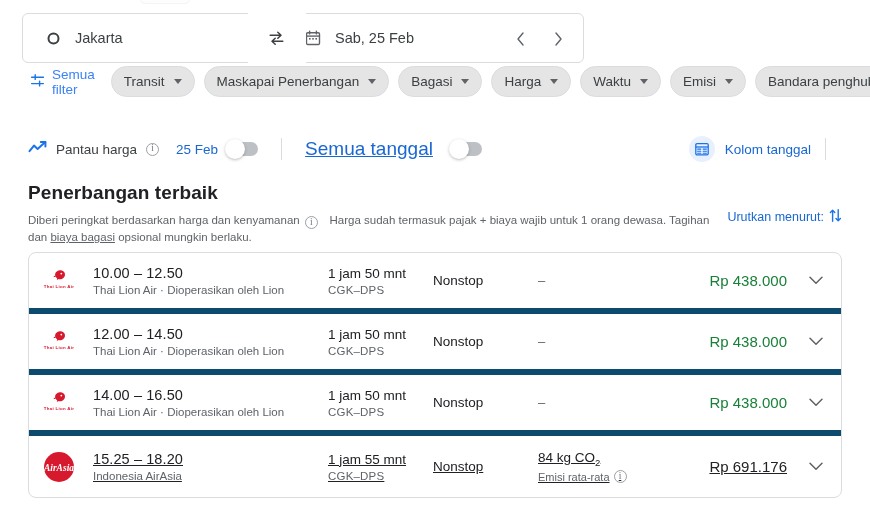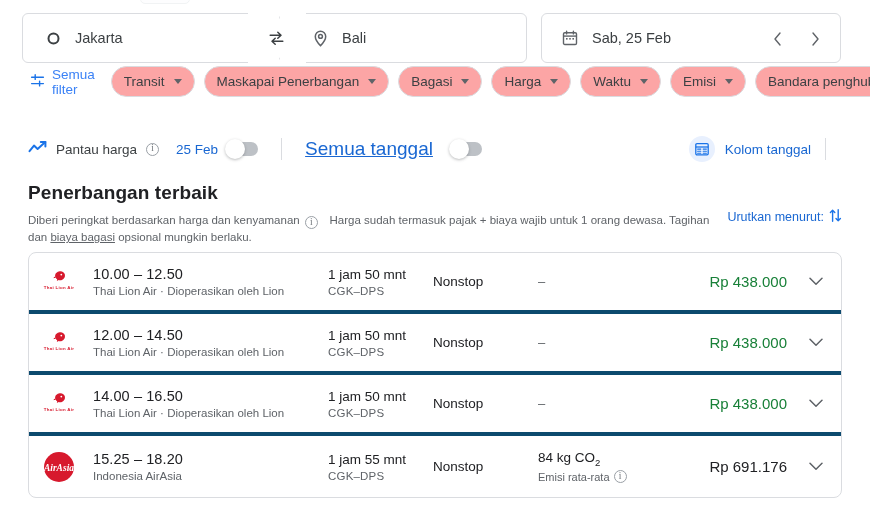--- a/index.html
+++ b/index.html
@@ -58,21 +58,21 @@
                justify-content:center; color:#5f6368; border-radius:50%; }
 
   
   .filters { position: absolute; left: 30px; top: 66px; display: flex;
              align-items: center; gap: 9px; }
   .all-filters { display:flex; align-items:center; gap:7px; color:#3b82f6;
                  font-size: 13.5px; margin-right: 7px; }
   .chip {
     height: 31px; padding: 12px 12px; border: 1px solid #dadce0; border-radius: 16px;
     display:flex; align-items:center; gap: 9px;
-    font-size: 13.5px; color:#3c4043; background:#fca5a5; white-space: nowrap;
+    font-size: 13.5px; color:#3c4043; background:#e5e5e5; white-space: nowrap;
   }
   .caret { width:0;height:0;border-left:4px solid transparent;
            border-right:4px solid transparent;border-top:5px solid #5f6368; }
 
   
   .trackrow { position:absolute; left:0; top:128px; width:870px; height:42px; }
   .tr-left { position:absolute; left:28px; top:0; height:42px;
              display:flex; align-items:center; gap:9px; font-size:13.5px; }
   .tr-label { color:#3c4043; }
   .tr-date { color:#1967d2; font-size:13.5px; }
@@ -99,22 +99,22 @@
              max-width:700px; }
   .sec-sub .info-i { vertical-align:-1px; margin:0 2px; }
   .sec-sub u { text-decoration: underline; }
   .sortby { position:absolute; right:0; top:26px; display:flex; align-items:center;
             gap:5px; color:#1967d2; font-size:12.5px; white-space:nowrap; }
 
   
   .card { position:absolute; left:28px; top:252px; width:814px;
           border:1px solid #dadce0; border-radius:8px; background:#fff; overflow:hidden; }
   .row { height:61px; display:flex; align-items:center; padding:0 14px 0 12px;
-         border-bottom:4px solid #0c4a6e; }
-  .row:last-child { border-bottom:none; }
+         border-bottom:6px solid #0c4a6e; }
+  .row:last-child { border-bottom:none;text-decoration:underline; }
   .logo { width:36px; height:36px; flex:none; display:flex; align-items:center;
           justify-content:center; margin-right:16px; }
   .c-times { width:235px; flex:none; }
   .t-main { font-size:14.5px; color:#202124; letter-spacing:.1px; }
   .t-sub { font-size:11.5px; color:#5f6368; margin-top:3px; }
   .c-dur { width:105px; flex:none; }
   .d-main { font-size:13.5px; color:#202124; }
   .d-sub { font-size:11.5px; color:#5f6368; margin-top:3px; letter-spacing:.2px; }
   .c-stops { width:105px; flex:none; font-size:13.5px; color:#202124; }
   .c-emis { width:165px; flex:none; }
@@ -140,29 +140,20 @@
 
     <div class="field field-origin">
       <span class="fld-icon">
         <svg width="13" height="13" viewBox="0 0 13 13">
             <circle cx="6.5" cy="6.5" r="5" fill="none" stroke="#3c4043" stroke-width="2"></circle>
           </svg>
       </span>
       <span class="fld-text">Jakarta</span>
     </div>
 
-    <div class="field field-dest">
-      <span class="fld-icon">
-        <svg width="15" height="17" viewBox="0 0 15 17">
-          <path d="M7.5 1.2C4.6 1.2 2.3 3.5 2.3 6.4c0 3.9 5.2 9.2 5.2 9.2s5.2-5.3 5.2-9.2c0-2.9-2.3-5.2-5.2-5.2z" fill="none" stroke="#5f6368" stroke-width="1.5"></path>
-          <circle cx="7.5" cy="6.4" r="1.9" fill="none" stroke="#5f6368" stroke-width="1.5"></circle>
-        </svg>
-      </span>
-      <span class="fld-text">Bali</span>
-    </div>
 
     <div class="field field-date">
       <span class="fld-icon">
         <svg width="16" height="16" viewBox="0 0 16 16">
           <rect x="1.5" y="2.7" width="13" height="11.8" rx="1.3" fill="none" stroke="#5f6368" stroke-width="1.4"></rect>
           <path d="M1.5 6.1h13" stroke="#5f6368" stroke-width="1.4"></path>
           <path d="M4.6 1.3v2.6M11.4 1.3v2.6" stroke="#5f6368" stroke-width="1.4" stroke-linecap="round"></path>
           <rect x="4" y="8" width="1.6" height="1.6" fill="#5f6368"></rect>
           <rect x="7.2" y="8" width="1.6" height="1.6" fill="#5f6368"></rect>
           <rect x="10.4" y="8" width="1.6" height="1.6" fill="#5f6368"></rect>

